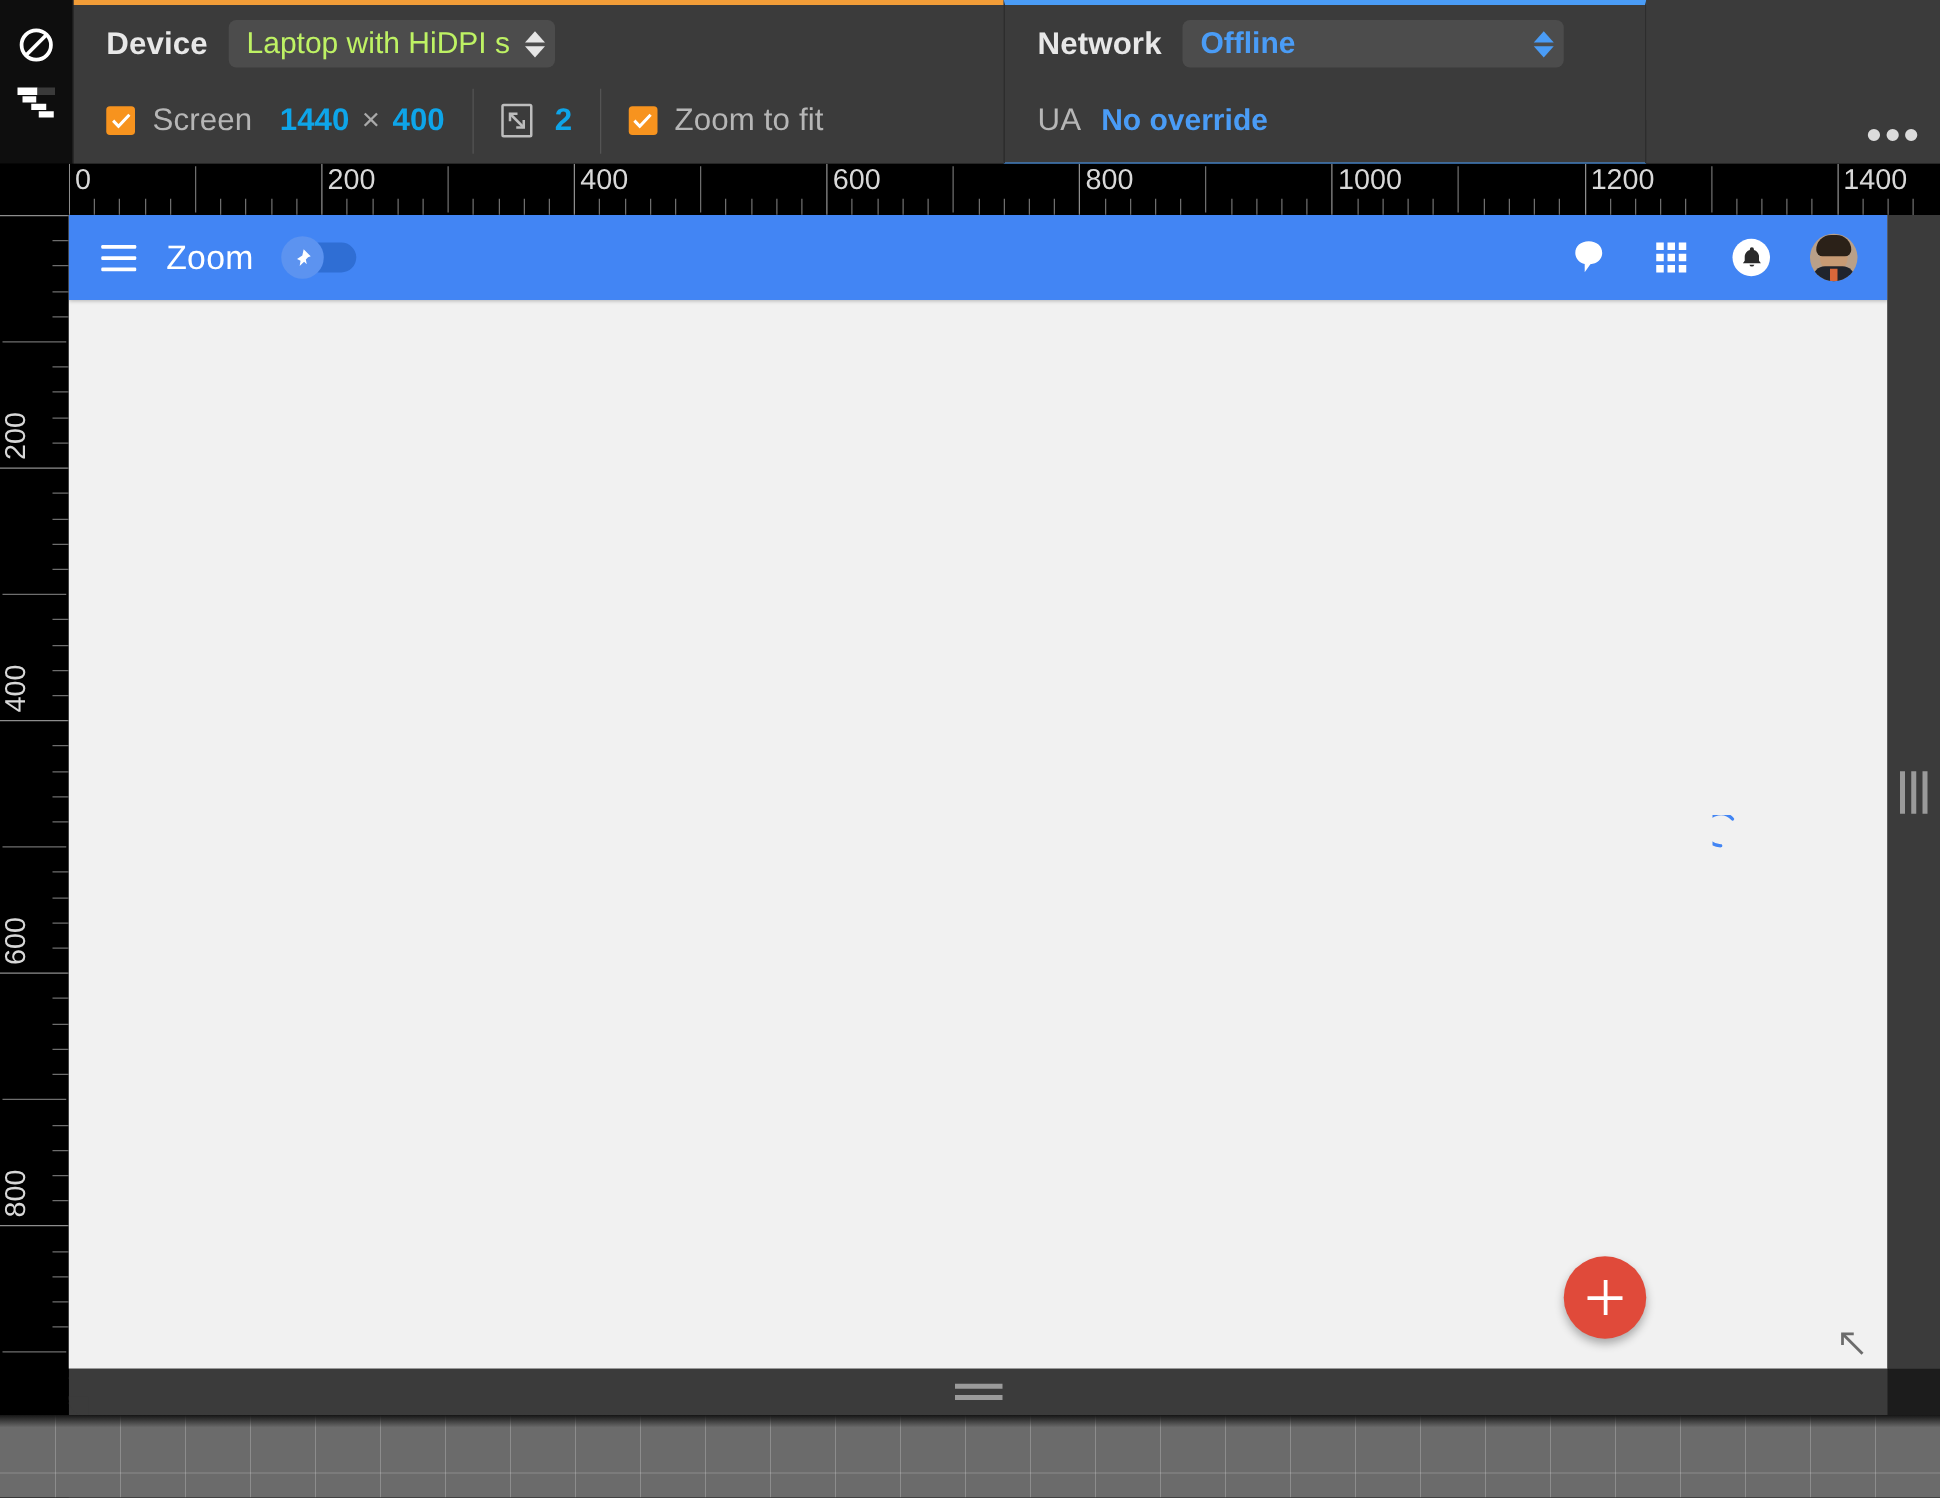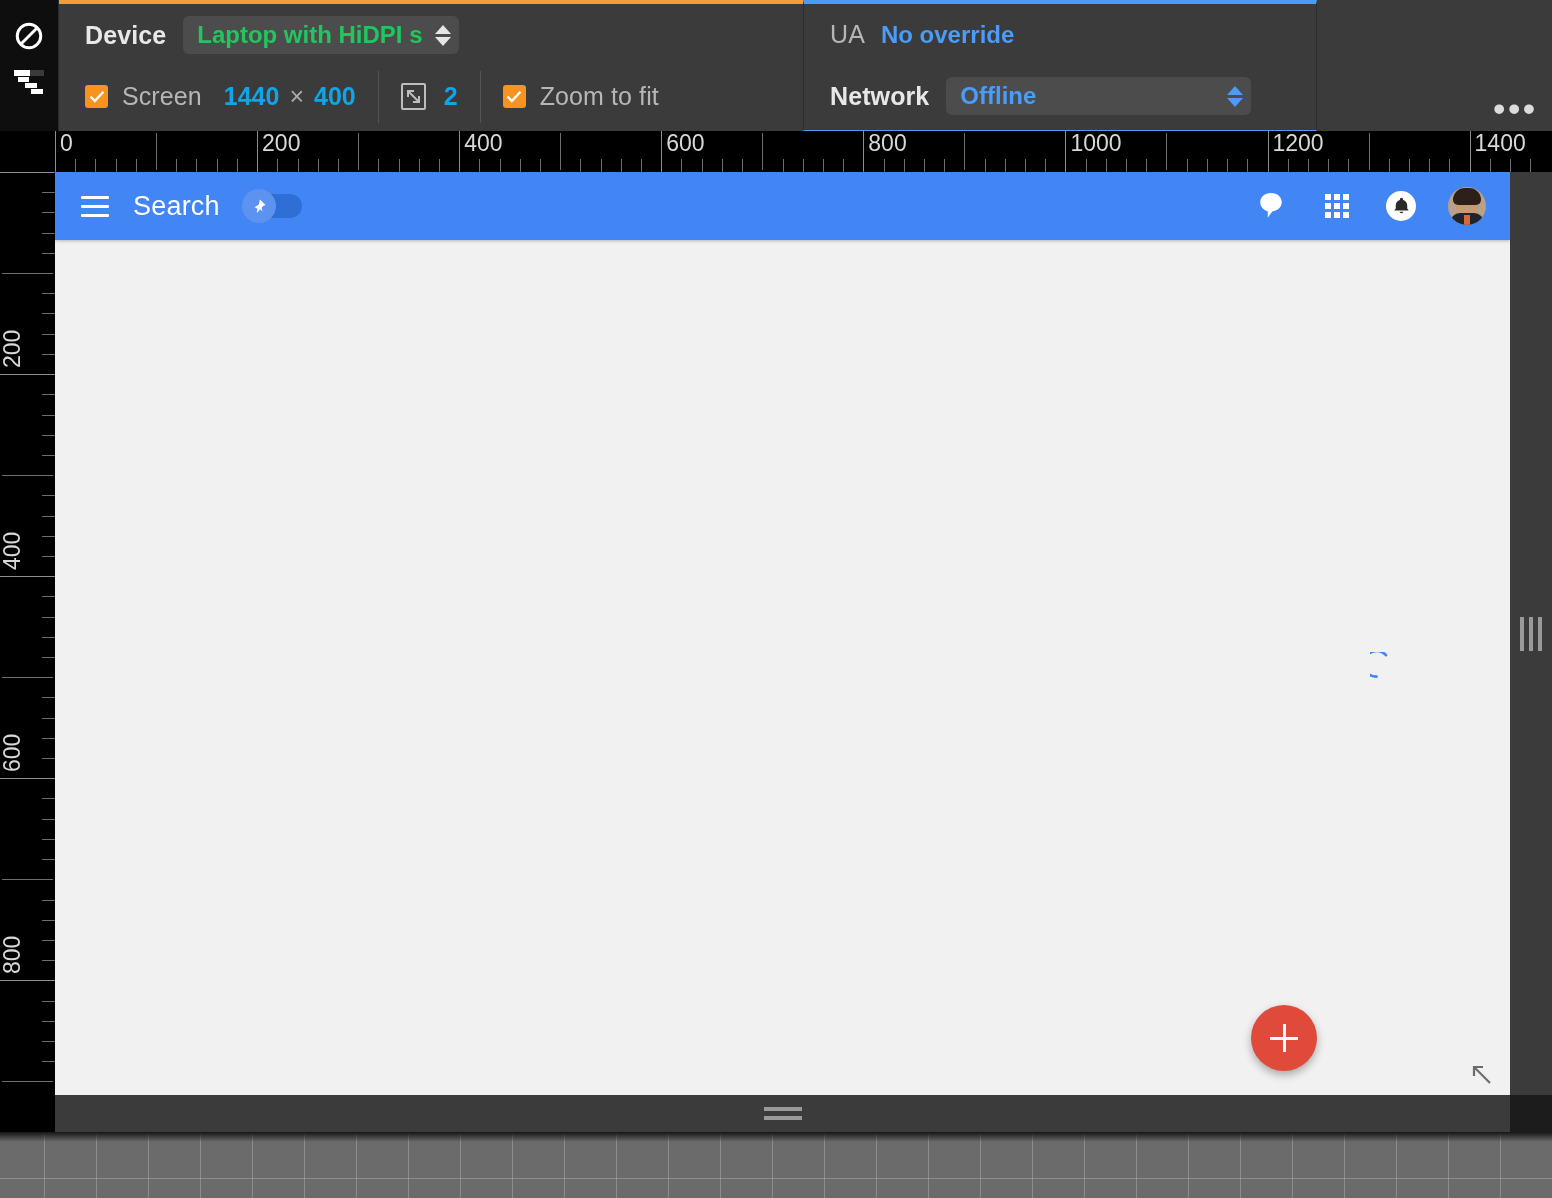--- a/index.html
+++ b/index.html
@@ -84,23 +84,23 @@
     height: 38px;
     background: #4c4c4c;
     border-radius: 6px;
     display: flex;
     align-items: center;
     padding: 0 8px 0 14px;
     max-width: 305px;
     overflow: hidden;
   }
   .tb-select .sel-text {
-    color: #22c55e;
+    color: #bef264;
     font-size: 24px;
-    font-weight: bold;
+    font-weight: normal;
     white-space: nowrap;
     overflow: hidden;
   }
   .tb-select.blue .sel-text { color: #4a9cf6; font-weight: bold; }
   .tb-select.net { width: 320px; justify-content: space-between; }
   .spin-arrows {
     margin-left: 12px;
     display: flex; flex-direction: column;
     gap: 3px;
     flex: none;
@@ -423,33 +423,33 @@
         <span class="chk">
           <svg width="16" height="13" viewBox="0 0 16 13">
               <polyline points="1.5,6.5 5.8,11 14.5,1.8" fill="none" stroke="#ffffff" stroke-width="2.4"></polyline>
             </svg>
         </span>
         <span class="tb-label muted" style="margin-left:14px">Zoom to fit</span>
       </div>
     </div>
 
     <div class="tb-pane network">
-      <div class="tb-row r2">
-        <span class="tb-label muted">UA</span>
-        <span class="sel-text" style="margin-left:16px;color:#4a9cf6;font-size:24px;font-weight:bold">No override</span>
-      </div>
       <div class="tb-row r1">
         <span class="tb-label">Network</span>
         <div class="tb-select net blue">
           <span class="sel-text">Offline</span>
           <span class="spin-arrows">
               <i class="up"></i>
               <i class="dn"></i>
             </span>
         </div>
+      </div>
+      <div class="tb-row r2">
+        <span class="tb-label muted">UA</span>
+        <span class="sel-text" style="margin-left:16px;color:#4a9cf6;font-size:24px;font-weight:bold">No override</span>
       </div>
     </div>
 
     <div class="tb-pane overflow">
       <span class="dots">•••</span>
     </div>
   </div>
 
   <div class="ruler-h">
       <div class="rtick" style="left: 55px; width: 1px; top: 0px; height: 41px; background: rgb(141, 141, 141);"></div>
@@ -597,21 +597,21 @@
   <div class="ruler-corner"></div>
 
   <div class="viewport">
 
     <div class="appbar">
       <div class="hamburger">
           <i></i>
           <i></i>
           <i></i>
         </div>
-      <div class="app-title">Search</div>
+      <div class="app-title">Zoom</div>
 
 
       <div class="pin-toggle">
         <div class="pin-track"></div>
         <div class="pin-knob">
           <svg width="17" height="17" viewBox="0 0 24 24">
             <path d="M14 2l8 8-3 1-2.5 2.5 1 5.5-3-3-5 5 1-6-4-2 6-4L14 2z" fill="#ffffff"></path>
           </svg>
         </div>
       </div>

